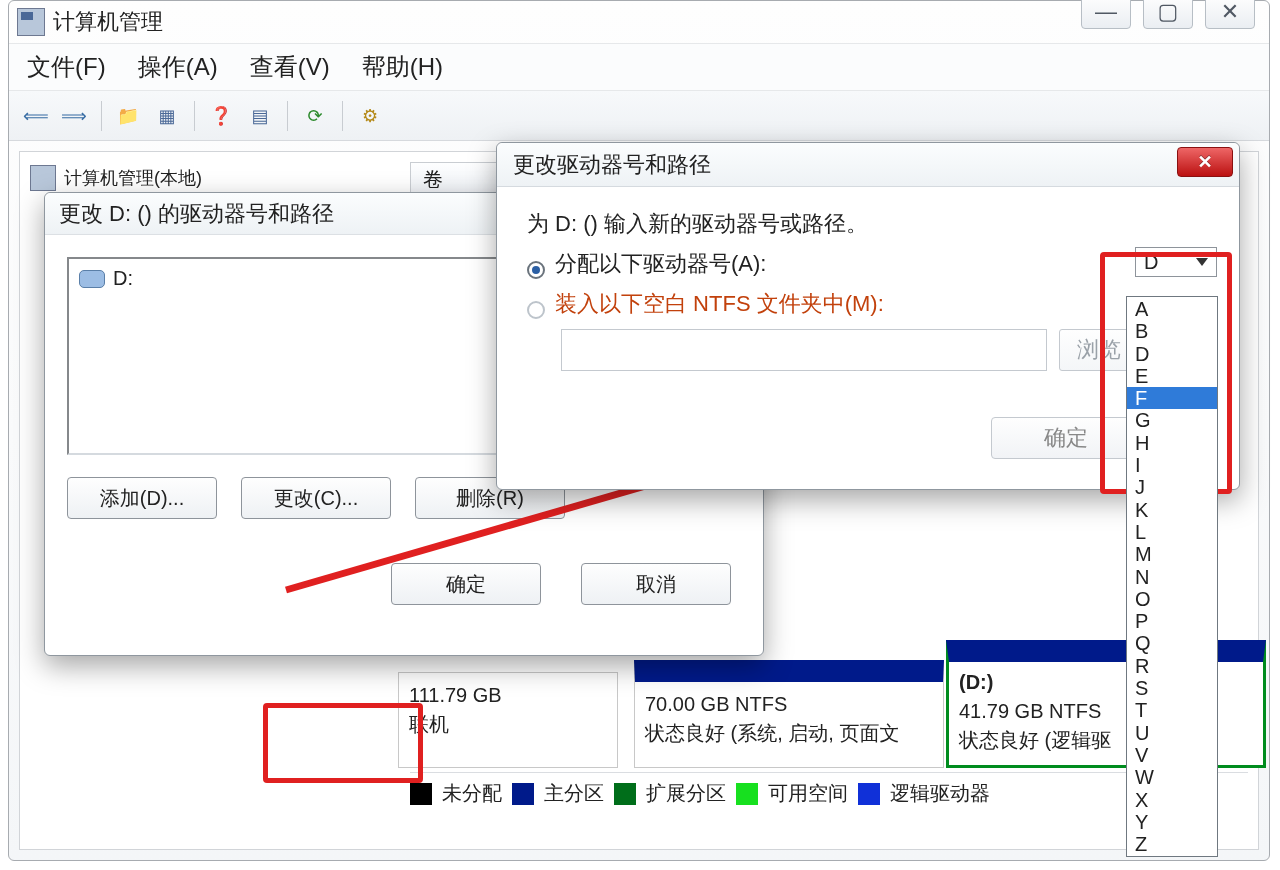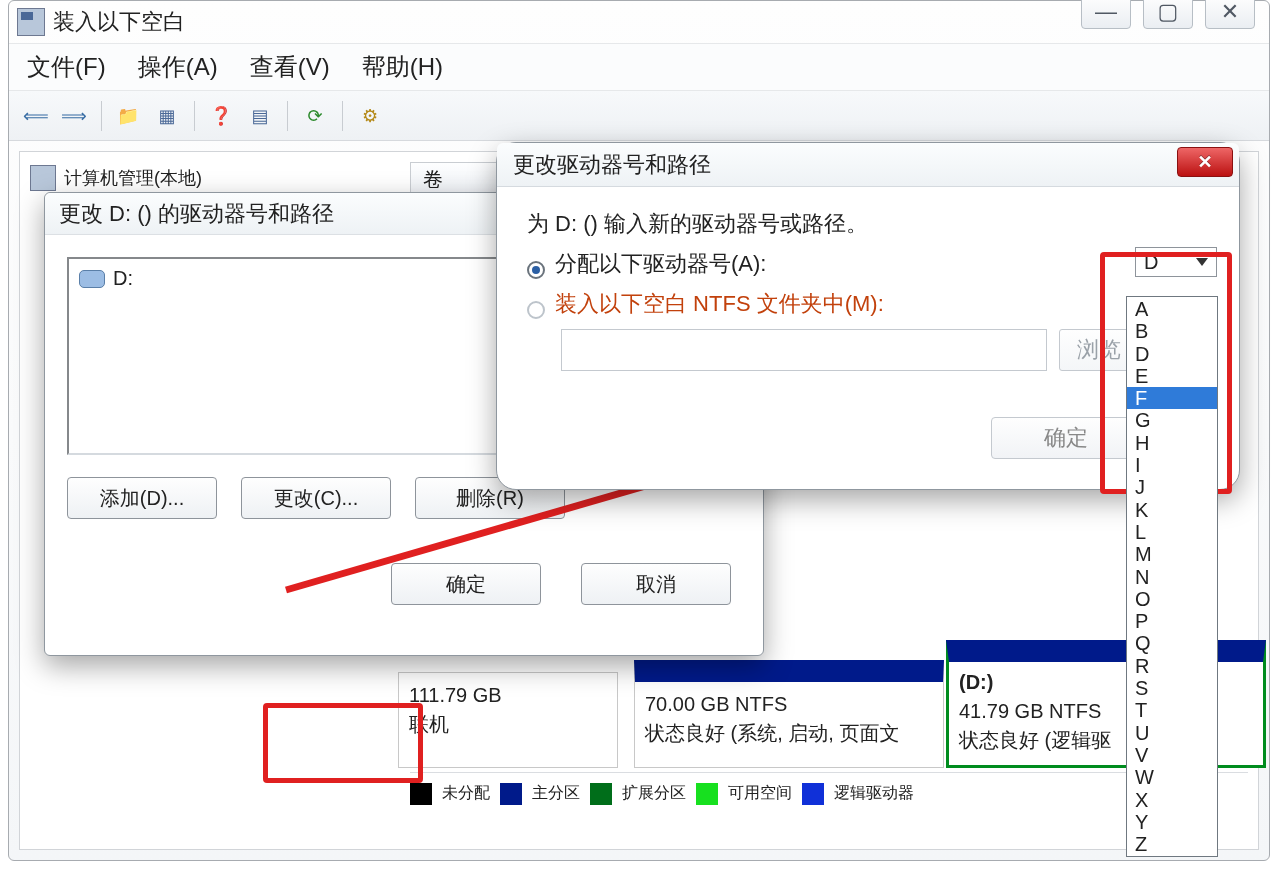--- a/index.html
+++ b/index.html
@@ -32,21 +32,21 @@
 
   
   .disk-cell { position:absolute; border:1px solid #c8c8c8; padding:8px 10px; font-size:20px; line-height:1.45; background:#fff; }
   .disk-cell.d0 { left:378px; top:520px; width:220px; height:96px; }
   .disk-cell.c1 { left:614px; top:508px; width:310px; height:108px; border-top:22px solid #001a8a; }
   .disk-cell.c2 { left:926px; top:488px; width:210px; height:128px; border:3px solid #008c1e; border-top:22px solid #001a8a; padding-top:6px;}
   .disk-cell.cright { left:1138px; top:488px; width:108px; height:128px; border:3px solid #008c1e; border-top:22px solid #001a8a; }
   .scroll-bit{position:absolute;left:1108px;top:398px;width:20px;height:20px;border:1px solid #bac0c6;background:#eef1f4;display:flex;align-items:center;justify-content:center;font-size:14px;color:#5a5f66;}
   .scroll-bit.b2{top:442px;}
 
-  .legend { position:absolute; left:390px; top:620px; right:10px; height:36px; display:flex; align-items:center; gap:10px; font-size:16px; border-top:1px solid #dadde1; padding-top:6px;}
+  .legend { position:absolute; left:390px; top:620px; right:10px; height:36px; display:flex; align-items:center; gap:10px; font-size:20px; border-top:1px solid #dadde1; padding-top:6px;}
   .lg-sw { width:22px; height:22px; display:inline-block; }
 
   
   .dlg { position:absolute; background:#fff; border:1px solid #8f979f; border-radius:6px; box-shadow:0 10px 28px rgba(0,0,0,.35); }
   .dlg1 { left:44px; top:192px; width:720px; height:464px; }
   .dlg1 .bar { height:42px; display:flex; align-items:center; padding:0 14px; font-size:22px; border-bottom:1px solid #dce0e4; background:linear-gradient(#fbfdfe,#eef2f5); border-radius:6px 6px 0 0;}
   .dlg1 .body { padding: 22px 22px 16px 22px; }
   .dlg1 .prompt { font-size:22px; margin-bottom:14px; }
   .dlg1 .listbox { width:640px; height:198px; border:2px inset #d5dadf; background:#fff; padding:8px 10px; font-size:20px; }
   .dlg1 .listbox .drive { display:flex; align-items:center; gap:8px; }
@@ -55,21 +55,21 @@
   .dlg1 .row-btns2 { display:flex; gap:40px; justify-content:flex-end; margin-top:44px; padding-right:10px;}
   .btn { min-width:150px; height:42px; border:1px solid #8e949b; background:linear-gradient(#fefefe,#eef1f4); border-radius:4px; font-size:20px; display:flex; align-items:center; justify-content:center; padding:0 14px; }
 
   .red-box { position:absolute; border:5px solid #e02020; border-radius:4px; pointer-events:none; }
   .red-box.rb1 { left:218px; top:510px; width:160px; height:80px; }
 
   
   .arrow-wrap{position:absolute;left:246px;top:210px;width:900px;height:400px;pointer-events:none;}
 
   
-  .dlg2 { left:496px; top:142px; width:744px; height:348px;border-radius:20px; }
+  .dlg2 { left:496px; top:142px; width:744px; height:348px; }
   .dlg2 .bar2 { height:44px; background:linear-gradient(#fbfdfe,#eef2f5); border-bottom:1px solid #d5dadf; border-radius:6px 6px 0 0; display:flex; align-items:center; padding:0 16px; font-size:22px; position:relative;}
   .close-x { position:absolute; right:6px; top:4px; width:56px; height:30px; background:linear-gradient(#e66,#b11); border:1px solid #8a1010; border-radius:4px; color:#fff; display:flex; align-items:center; justify-content:center; font-size:18px; font-weight:bold; text-shadow:0 -1px 0 rgba(0,0,0,.4);}
   .dlg2 .body2 { padding:22px 26px 14px 30px; font-size:22px; }
   .radio-row{display:flex; align-items:flex-end; gap:10px; margin:10px 0;}
   .radio{width:18px;height:18px;border:2px solid #6a737c;border-radius:50%;display:inline-flex;align-items:center;justify-content:center;}
   .radio.checked::after{content:"";width:8px;height:8px;background:#2b5fa4;border-radius:50%;}
   .radio.disabled{border-color:#bdc4cb;}
   .disabled-text{color:#c2410c;}
   .path-input{width:486px;height:42px;border:1px solid #c4c9cf;background:#fff;margin-left:34px;}
   .browse-btn{display:inline-flex; align-items:center; justify-content:center; width:80px; height:42px; border:1px solid #c4c9cf; background:linear-gradient(#fefefe,#f4f6f8); color:#9aa1a8; margin-left:12px; border-radius:3px;}
@@ -84,21 +84,21 @@
   .dropdown div{padding:0 8px;}
   .dropdown .sel{background:#2f7bd9;color:#fff;}
 
 </style>
 </head>
 <body>
 
 <div class="main-window">
   <div class="titlebar">
     <div class="app-icon"></div>
-    <div class="title">装入以下空白</div>
+    <div class="title">计算机管理</div>
     <div class="win-controls">
       <div class="win-btn">—</div>
       <div class="win-btn">▢</div>
       <div class="win-btn">✕</div>
     </div>
   </div>
 
   <div class="menubar">
     <span>文件(F)</span>
     <span>操作(A)</span>

